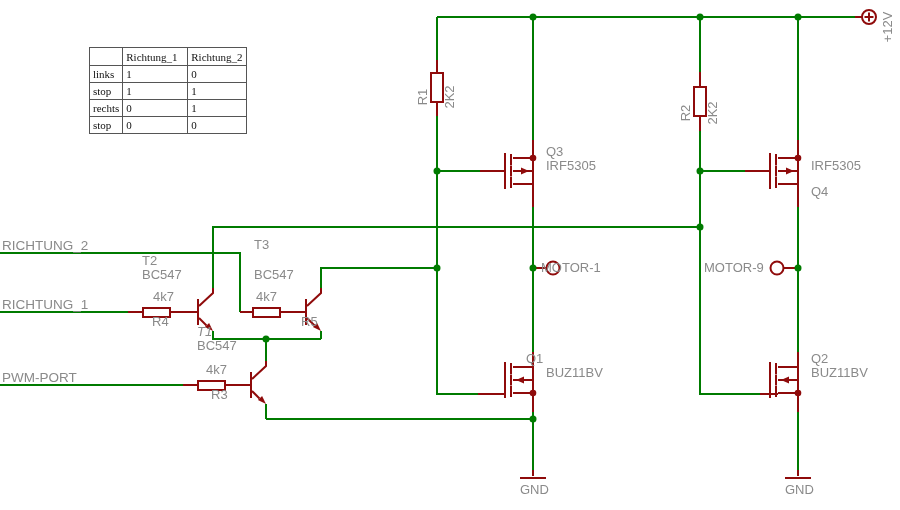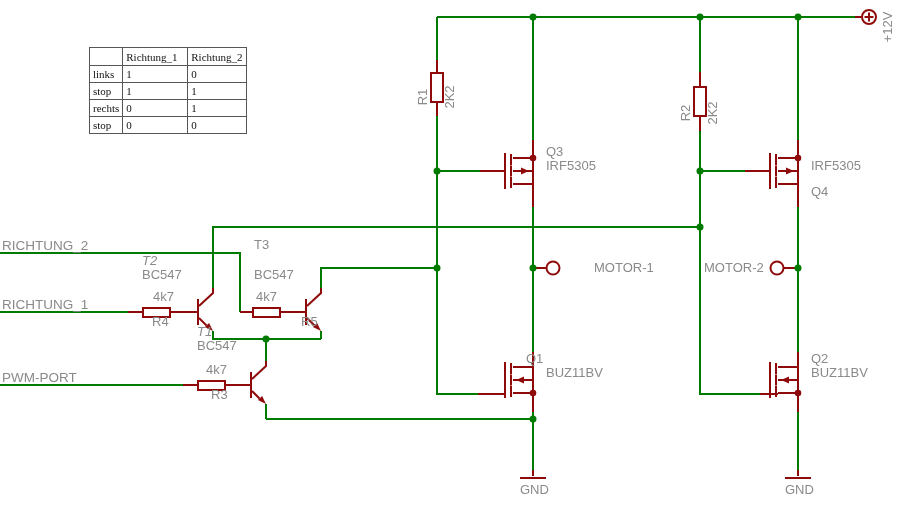--- a/index.html
+++ b/index.html
@@ -157,39 +157,39 @@
       <td>stop</td>
       <td>0</td>
       <td>0</td>
     </tr>
   </tbody>
     </table>
 
   <div class="lbl net" style="left:2px; top:239px;">RICHTUNG_2</div>
   <div class="lbl net" style="left:2px; top:298px;">RICHTUNG_1</div>
   <div class="lbl net" style="left:2px; top:371px;text-align:right;">PWM-PORT</div>
-  <div class="lbl" style="left:594px; top:261px;">MOTOR-1</div>
-  <div class="lbl" style="left:704px; top:261px;">MOTOR-2</div>
+  <div class="lbl" style="left:541px; top:261px;">MOTOR-1</div>
+  <div class="lbl" style="left:704px; top:261px;">MOTOR-9</div>
   <div class="lbl" style="left:520px; top:483px;">GND</div>
   <div class="lbl" style="left:785px; top:483px;">GND</div>
   <div class="lbl rot" style="left:866px; top:20px;">+12V</div>
 
   <div class="lbl rot" style="left:401px; top:90px;">R1</div>
   <div class="lbl rot" style="left:428px; top:90px;">2K2</div>
   <div class="lbl rot" style="left:664px; top:106px;">R2</div>
   <div class="lbl rot" style="left:691px; top:106px;">2K2</div>
 
   <div class="lbl" style="left:153px; top:290px;">4k7</div>
   <div class="lbl" style="left:152px; top:315px;">R4</div>
   <div class="lbl" style="left:256px; top:290px;">4k7</div>
   <div class="lbl" style="left:261px; top:315px;margin-left:40px;">R5</div>
   <div class="lbl" style="left:206px; top:363px;">4k7</div>
   <div class="lbl" style="left:211px; top:388px;">R3</div>
 
-  <div class="lbl" style="left:142px; top:254px;font-style:italic;">T2</div>
+  <div class="lbl" style="left:142px; top:254px;">T2</div>
   <div class="lbl" style="left:142px; top:268px;">BC547</div>
   <div class="lbl" style="left:254px; top:238px;">T3</div>
   <div class="lbl" style="left:254px; top:268px;">BC547</div>
   <div class="lbl" style="left:197px; top:325px;font-style:italic;">T1</div>
   <div class="lbl" style="left:197px; top:339px;">BC547</div>
 
   <div class="lbl" style="left:546px; top:145px;">Q3</div>
   <div class="lbl" style="left:546px; top:159px;">IRF5305</div>
   <div class="lbl" style="left:811px; top:145px;margin-top:40px;">Q4</div>
   <div class="lbl" style="left:811px; top:159px;">IRF5305</div>

